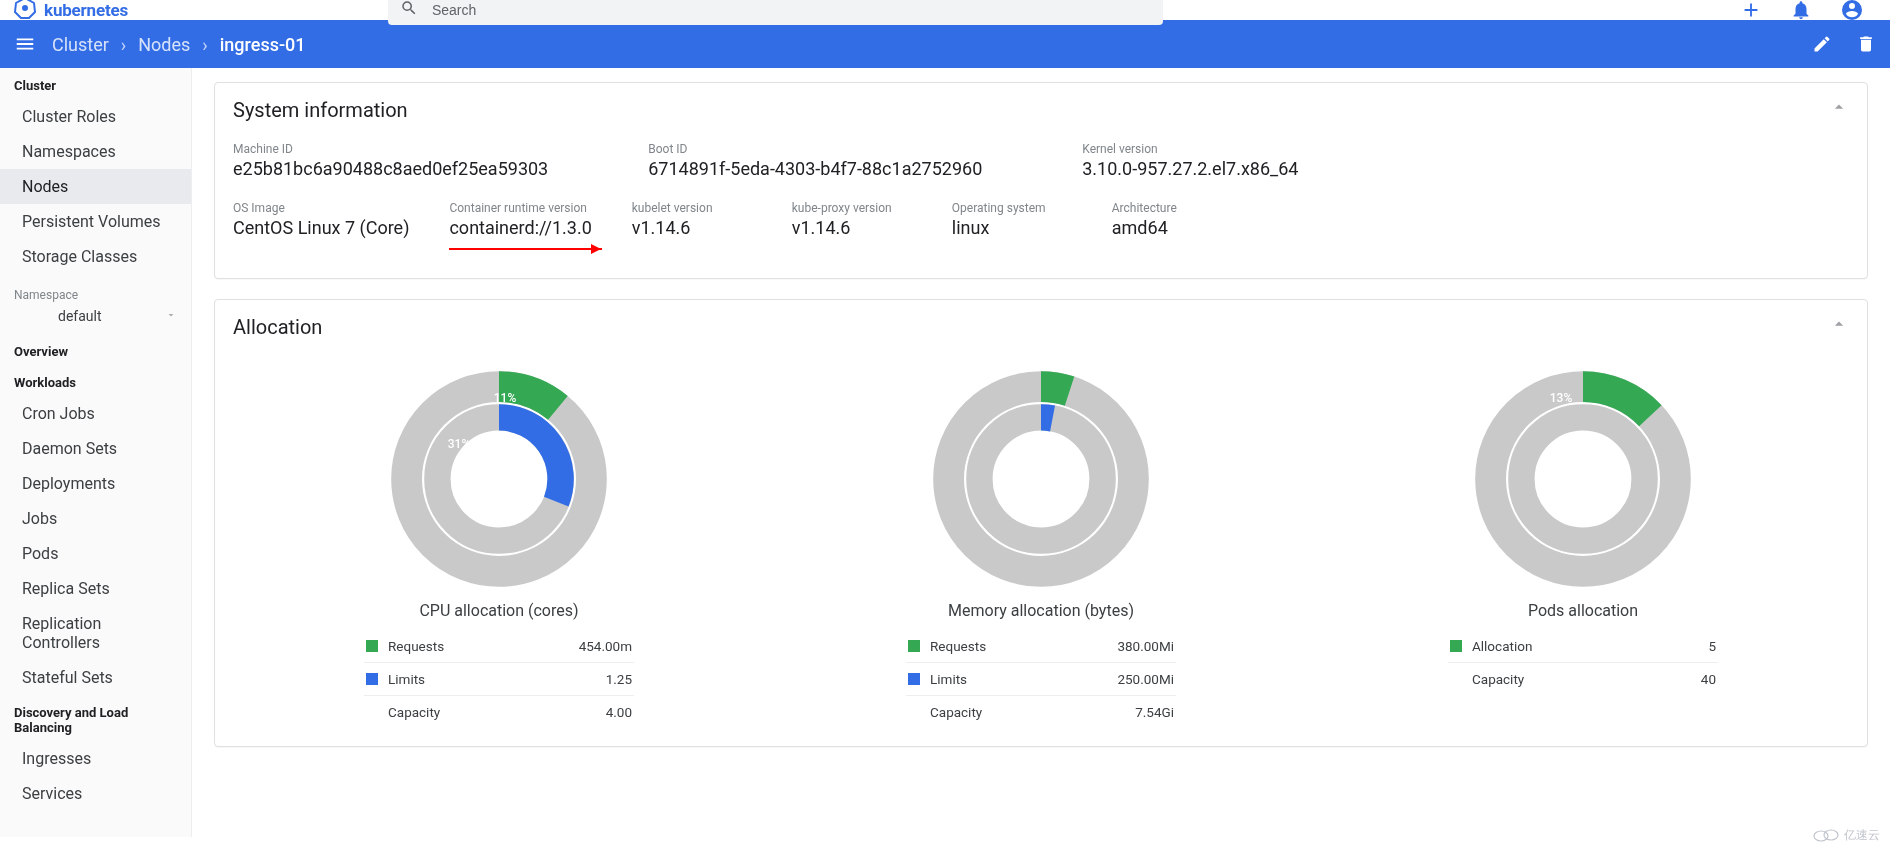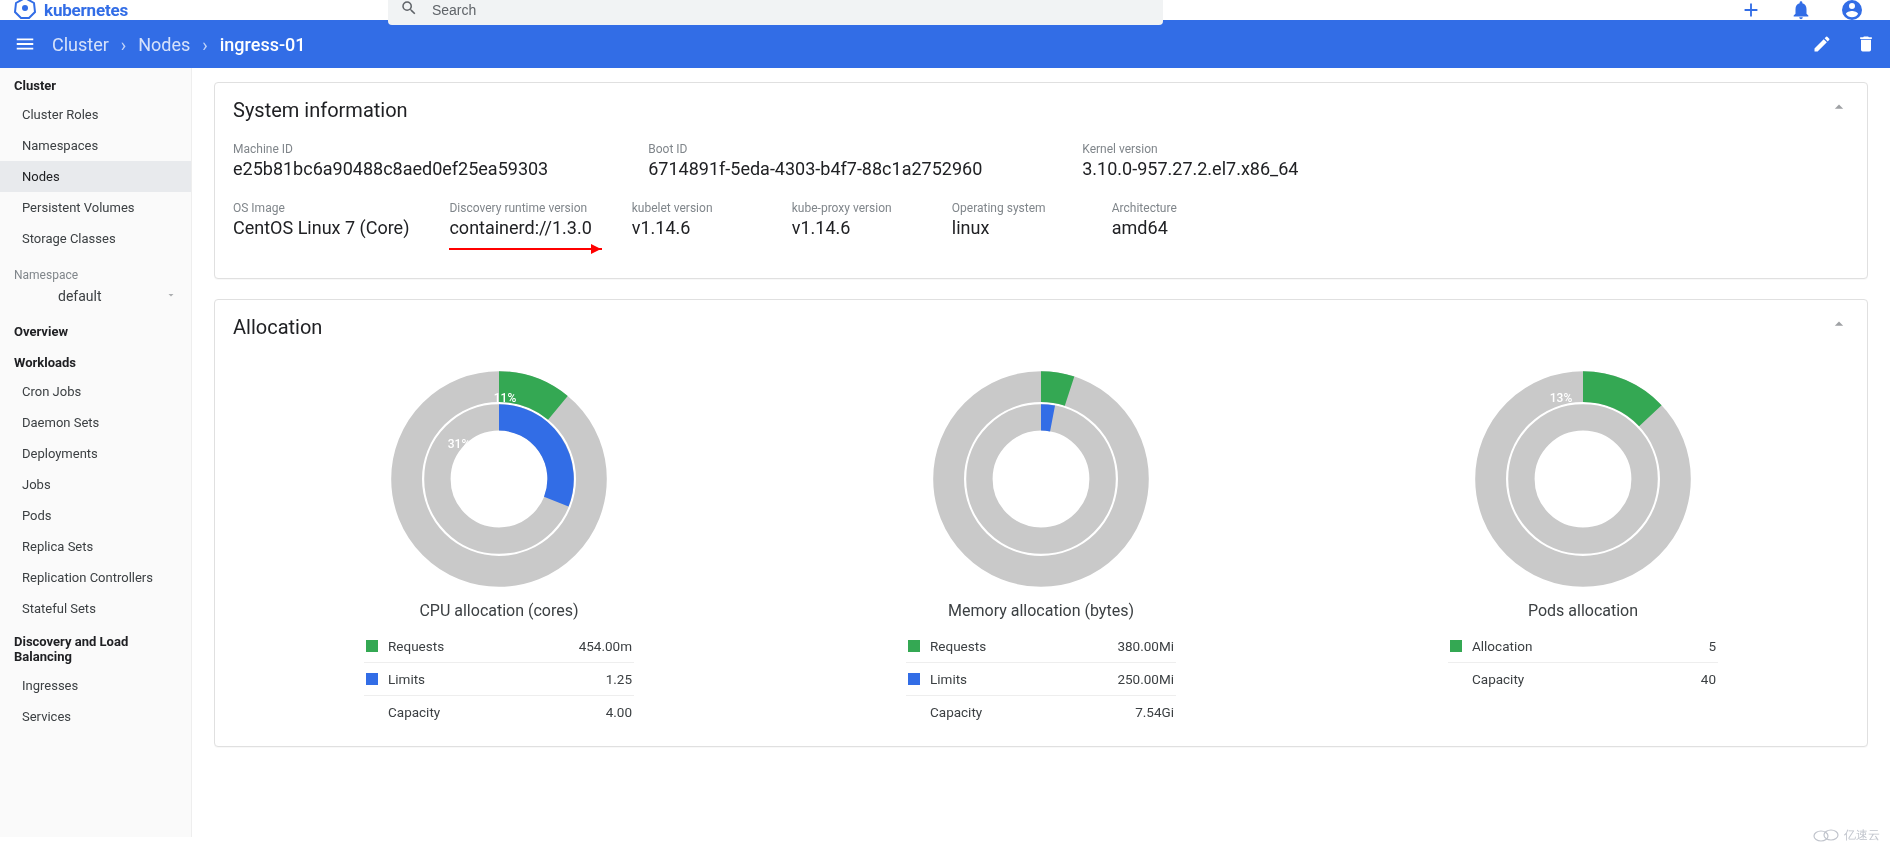--- a/index.html
+++ b/index.html
@@ -24,21 +24,21 @@
   .breadcrumb .crumb.current{ opacity:1; font-weight:500; cursor:default;}
   .breadcrumb .sep{ margin:0 12px; opacity:.7; }
   .blue-actions{ margin-left:auto; display:flex; gap:24px; cursor:pointer;}
 
   
   .layout{ display:flex; height:calc(853px - 36px - 48px); }
   .sidebar{ width:192px; background:#fafafa; border-right:1px solid #eee; overflow-y:auto; position:relative;}
   .sidebar::-webkit-scrollbar{ width:8px;}
   .sidebar::-webkit-scrollbar-thumb{ background:#c1c1c1; border-radius:4px;}
   .side-group-title{ font-weight:700; font-size:13px; padding:10px 14px 6px 14px; color:#202124;}
-  .side-item{ font-size:13px; padding:8px 14px 8px 22px; cursor:pointer; color:#3c4043;}
+  .side-item{ font-size:16px; padding:8px 14px 8px 22px; cursor:pointer; color:#3c4043;}
   .side-item.active{ background:#e8eaed; color:#202124;}
   .side-label{ font-size:12px; color:#80868b; padding:14px 14px 2px 14px; }
   .side-sel{ padding:4px 14px 10px 14px; display:flex; align-items:center; justify-content:space-between; font-size:14px; color:#3c4043; cursor:pointer;margin-left:44px;}
   .side-sel svg{ opacity:.5;}
 
   .main{ flex:1; overflow:auto; padding:14px 22px; background:#fff;}
 
   .card{ border:1px solid #e0e0e0; border-radius:4px; background:#fff; margin-bottom:20px; box-shadow:0 1px 1px rgba(0,0,0,0.03);}
   .card-header{ display:flex; align-items:center; padding:14px 18px; font-size:20px; color:#202124;}
   .card-header .collapse{ margin-left:auto; cursor:pointer; opacity:.6;}
@@ -202,21 +202,21 @@
               <div class="info-label">Kernel version</div>
               <div class="info-value">3.10.0-957.27.2.el7.x86_64</div>
             </div>
           </div>
         <div class="info-row" id="sysinfo-row2">
             <div class="info-item mid">
               <div class="info-label">OS Image</div>
               <div class="info-value">CentOS Linux 7 (Core)</div>
             </div>
             <div class="info-item mid">
-              <div class="info-label">Discovery runtime version</div>
+              <div class="info-label">Container runtime version</div>
               <div class="info-value arrow-annot">containerd://1.3.0</div>
             </div>
             <div class="info-item mid">
               <div class="info-label">kubelet version</div>
               <div class="info-value">v1.14.6</div>
             </div>
             <div class="info-item mid">
               <div class="info-label">kube-proxy version</div>
               <div class="info-value">v1.14.6</div>
             </div>

